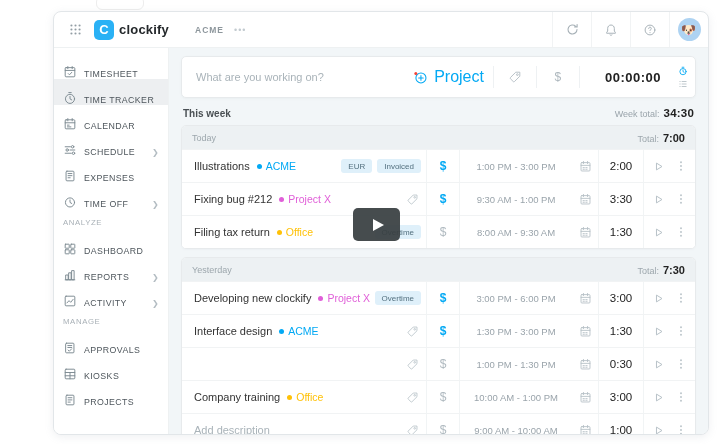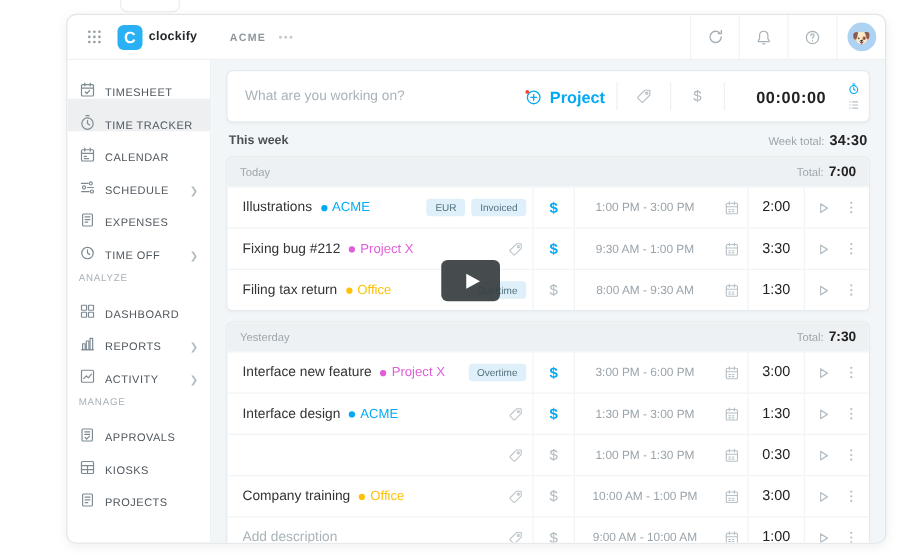--- a/index.html
+++ b/index.html
@@ -5,48 +5,48 @@
   html,body{margin:0;padding:0;}
   body{width:720px;height:444px;background:#fff;font-family:"Liberation Sans","DejaVu Sans",sans-serif;-webkit-font-smoothing:antialiased;}
   .stage{position:relative;width:720px;height:444px;background:#fff;overflow:hidden;}
   .topcut{position:absolute;left:96px;top:-4px;width:46px;height:12px;background:#fff;border:1px solid #ededed;border-radius:6px;}
   .frame{position:absolute;left:53px;top:11px;width:654px;height:422px;border:1px solid #e2e6e9;border-radius:8px;background:#fff;box-shadow:0 2px 8px rgba(140,150,160,.14);display:flex;flex-direction:column;overflow:hidden;}
   
   .topbar{height:35px;flex:none;border-bottom:1px solid #eef1f2;display:flex;align-items:center;padding-left:10px;}
   .apps-btn{width:22px;height:22px;display:flex;align-items:center;justify-content:center;cursor:pointer;}
   .logo{display:flex;align-items:center;gap:5px;margin-left:8px;}
   .logo-mark{width:20px;height:20px;border-radius:5px;background:#2AB1F5;color:#fff;font-weight:bold;font-size:13px;display:flex;align-items:center;justify-content:center;}
-  .logo-text{font-size:10px;font-weight:bold;color:#24282b;letter-spacing:.2px;}
+  .logo-text{font-size:13px;font-weight:bold;color:#24282b;letter-spacing:.2px;}
   .workspace{margin-left:26px;font-size:8.5px;font-weight:bold;color:#8d969c;letter-spacing:1px;}
   .ws-dots{margin-left:10px;font-size:9px;color:#c3cbd0;letter-spacing:1px;}
   .tb-right{margin-left:auto;display:flex;align-items:stretch;height:100%;}
   .tb-ic{width:38px;display:flex;align-items:center;justify-content:center;border-left:1px solid #f1f3f4;cursor:pointer;}
   .avatar{width:23px;height:23px;border-radius:50%;background:#aed3f2;display:flex;align-items:center;justify-content:center;font-size:12px;overflow:hidden;}
   
   .appbody{flex:1;display:flex;min-height:0;}
   .sidebar{width:114px;flex:none;border-right:1px solid #eef1f2;padding-top:5px;background:#fff;overflow:hidden;}
   .si{height:26px;display:flex;align-items:flex-end;gap:7px;padding:0 9px;font-size:8.8px;letter-spacing:.4px;color:#4e565c;cursor:pointer;white-space:nowrap;}
   .si.active{background:#edeff1;}
   .si .ic{width:14px;height:14px;flex:none;display:flex;align-items:center;justify-content:center;}
   .si .chev{margin-left:auto;color:#b3bcc2;font-size:8px;}
   .side-section{padding:9px 9px 3px;font-size:7.8px;letter-spacing:.6px;color:#a9b1b7;}
   
   .main{flex:1;background:#f2f6f8;padding:8px 12px 0;display:flex;flex-direction:column;min-width:0;}
   .tracker{flex:none;height:40px;background:#fff;border:1px solid #e7eaec;border-radius:5px;box-shadow:0 1px 2px rgba(150,160,170,.08);display:flex;align-items:center;padding:0 7px 0 12px;margin-bottom:7px;}
   .tracker-input{flex:1;border:0;outline:none;font-size:11px;color:#444;background:transparent;font-family:inherit;min-width:0;}
   .tracker-input::placeholder{color:#a9b3b9;}
-  .proj-btn{display:flex;align-items:center;gap:6px;color:#03A9F4;font-size:13px;cursor:pointer;flex:none;font-weight:bold;}
+  .proj-btn{display:flex;align-items:center;gap:6px;color:#03A9F4;font-size:16px;cursor:pointer;flex:none;}
   .vsep{width:1px;height:22px;background:#eef1f3;margin:0 9px;flex:none;}
   .ticon{width:24px;display:flex;align-items:center;justify-content:center;cursor:pointer;flex:none;}
   .dollar{font-size:12px;color:#aeb8be;cursor:pointer;}
   .timer-val{font-size:13px;font-weight:bold;color:#222;letter-spacing:.5px;margin:0 10px 0 16px;flex:none;}
   .start-btn{width:62px;height:26px;background:#03A9F4;border:0;border-radius:4px;color:#fff;font-size:9px;font-weight:bold;letter-spacing:1px;cursor:pointer;flex:none;font-family:inherit;}
   .mode-col{display:flex;flex-direction:column;gap:3px;margin-left:7px;flex:none;align-items:center;}
   
-  .week-row{flex:none;display:flex;align-items:flex-start;margin:2px 2px 6px;}
+  .week-row{flex:none;display:flex;align-items:center;margin:2px 2px 6px;}
   .week-label{font-size:10px;font-weight:bold;color:#4a5054;}
   .week-total{margin-left:auto;font-size:9px;color:#9aa4ab;}
   .week-total b{font-size:11.5px;color:#222;margin-left:4px;letter-spacing:.2px;}
   
   .gcard{flex:none;background:#fff;border:1px solid #e7eaec;border-radius:5px;box-shadow:0 1px 2px rgba(150,160,170,.06);margin-bottom:8px;overflow:hidden;}
   .ghead{height:23px;background:#edf1f3;display:flex;align-items:center;padding:0 10px;}
   .ghead .glabel{font-size:9px;color:#9da7ad;}
   .ghead .gtotal{margin-left:auto;font-size:9px;color:#9da7ad;}
   .ghead .gtotal b{font-size:11px;color:#222;margin-left:4px;}
   .erow{height:32px;display:flex;align-items:center;padding:0 6px 0 12px;border-top:1px solid #f1f3f4;background:#fff;}
@@ -421,21 +421,21 @@
                 </div>
               </div>
             </div>
             <div class="gcard">
               <div class="ghead">
                 <span class="glabel">Yesterday</span>
                 <span class="gtotal"><span>Total:</span><b>7:30</b></span>
               </div>
               <div class="erow">
                 <div class="eleft">
-                  <span class="edesc">Interface new feature</span>
+                  <span class="edesc">Developing new clockify</span>
                   <span class="eproj" style="color: rgb(224, 95, 216);">
                     <span class="pdot" style="background: rgb(224, 95, 216);"></span>
                     <span>Project X</span>
                   </span>
                 </div>
                 <div class="endzone">
                   <span class="badge">Overtime</span>
                 </div>
                 <div class="colsep"></div>
                 <div class="ecol c-bill on">$</div>

